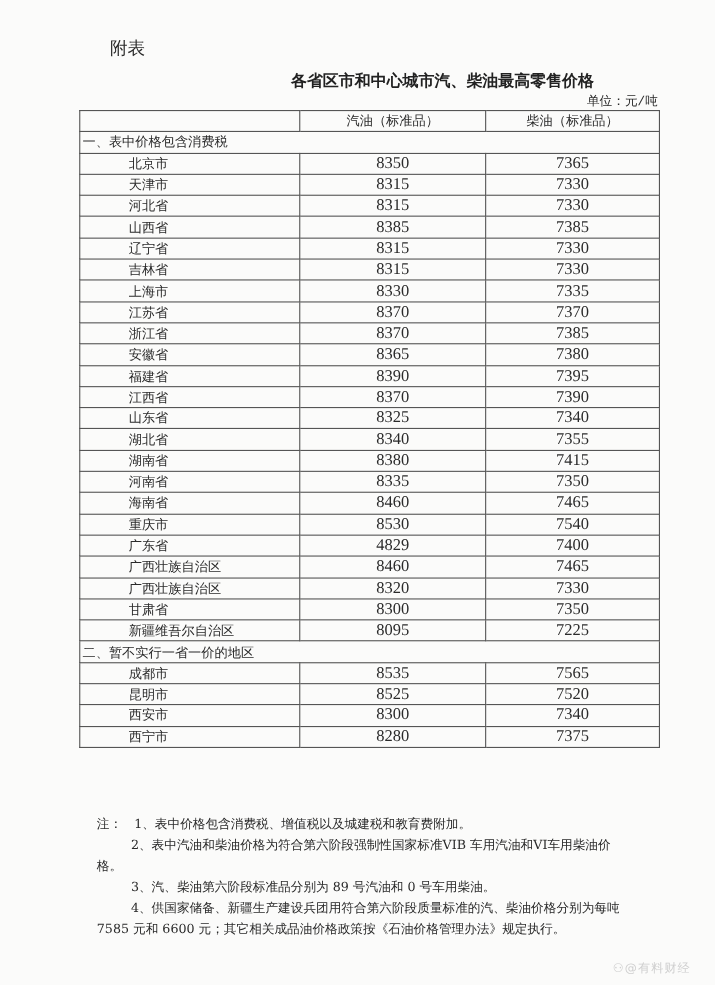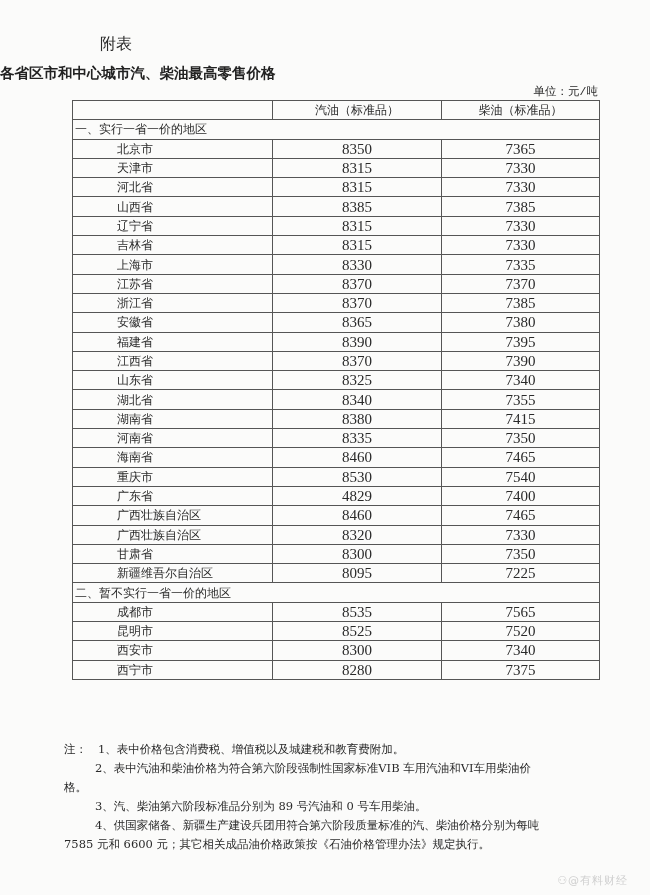--- a/index.html
+++ b/index.html
@@ -2,39 +2,39 @@
 <html><head>
 <meta charset="utf-8">
 <style>
   html, body { margin: 0; padding: 0; }
   body {
     width: 650px; height: 895px; background: #fbfbfa; position: relative; overflow: hidden;
     font-family: "DejaVu Serif", "Liberation Serif", serif; color: #2a2a2a;
   }
   .appendix { position: absolute; left: 76px; top: 34px; font-size: 16px; margin-left: 24px; }
   .title {
-    position: absolute; left: 0; width: 540px; top: 64px; text-align: left;
+    position: absolute; left: 0; width: 540px; top: 64px; text-align: right;
     font-family: "DejaVu Sans", "Liberation Sans", sans-serif; font-weight: bold; font-size: 14.5px; color: #222;
   }
   .unit { position: absolute; right: 52px; top: 84px; font-size: 11.5px; font-family: Liberation Mono, monospace; }
   table.prices {
     position: absolute; left: 72px; top: 100px; width: 527px;
     border-collapse: collapse; table-layout: fixed; font-size: 12px;
   }
   table.prices td {
     border: 1px solid #555; height: 18.3px; padding: 0; line-height: 18px; white-space: nowrap;
   }
   col.c1 { width: 200px; }
   col.c2 { width: 169px; }
   col.c3 { width: 158px; }
   td.name { padding-left: 44px !important; }
   td.num { text-align: center; font-family: "Liberation Serif", serif; font-size: 15px; }
   td.head { text-align: center; margin-left: 40px; }
   td.section { padding-left: 2px !important; }
-  .notes { position: absolute; left: 64px; top: 740px; width: 540px; font-size: 11.5px; line-height: 19px; }
+  .notes { position: absolute; left: 88px; top: 740px; width: 540px; font-size: 11.5px; line-height: 19px; }
   .note-line { white-space: nowrap; }
   .indent { padding-left: 31px; }
   .watermark {
     position: absolute; right: 22px; top: 873px; font-family: "DejaVu Sans", sans-serif;
     font-size: 11px; color: #cfcfcf; letter-spacing: 1px;
   }
 </style>
 </head>
 <body>
 
@@ -48,21 +48,21 @@
       <col class="c2">
       <col class="c3">
     </colgroup>
   <tbody id="tbody">
     <tr>
       <td class="head"></td>
       <td class="head">汽油（标准品）</td>
       <td class="head">柴油（标准品）</td>
     </tr>
   <tr>
-        <td colspan="3" class="section">一、实行一省一价的地区</td>
+        <td colspan="3" class="section">一、表中价格包含消费税</td>
       </tr>
       <tr>
         <td class="name">北京市</td>
         <td class="num">8350</td>
         <td class="num">7365</td>
       </tr>
       <tr>
         <td class="name">天津市</td>
         <td class="num">8315</td>
         <td class="num">7330</td>

